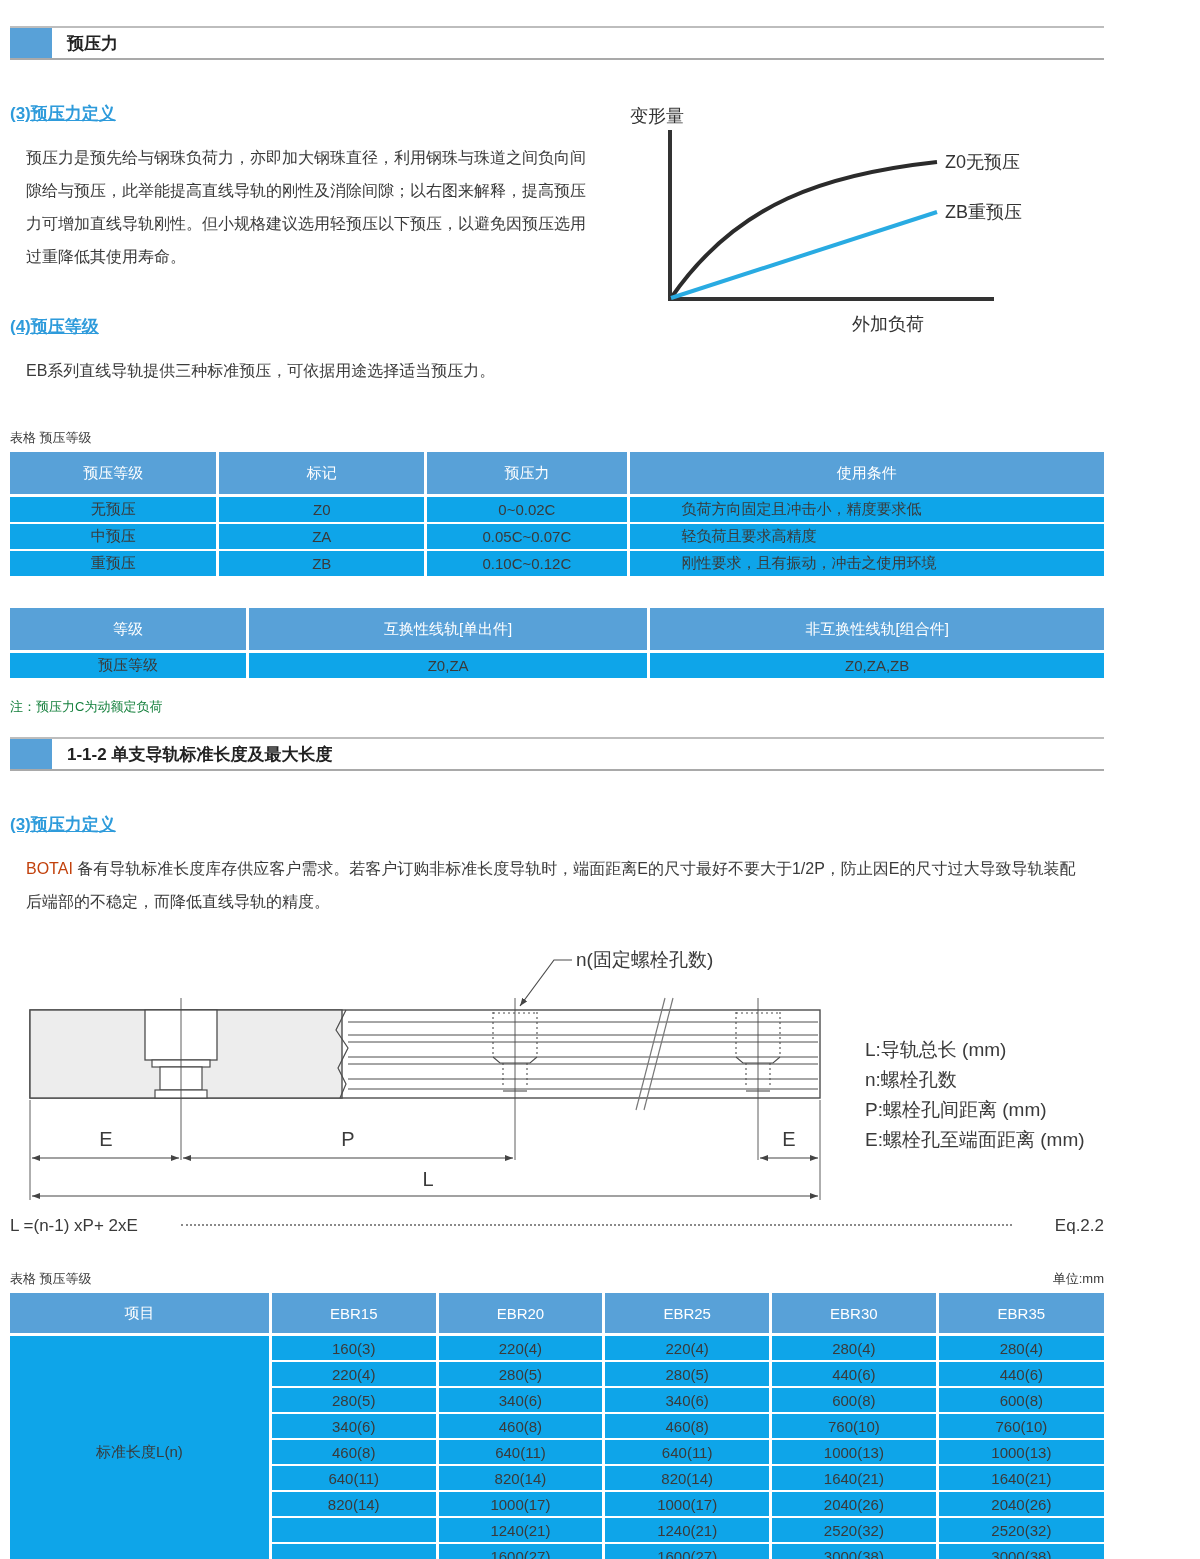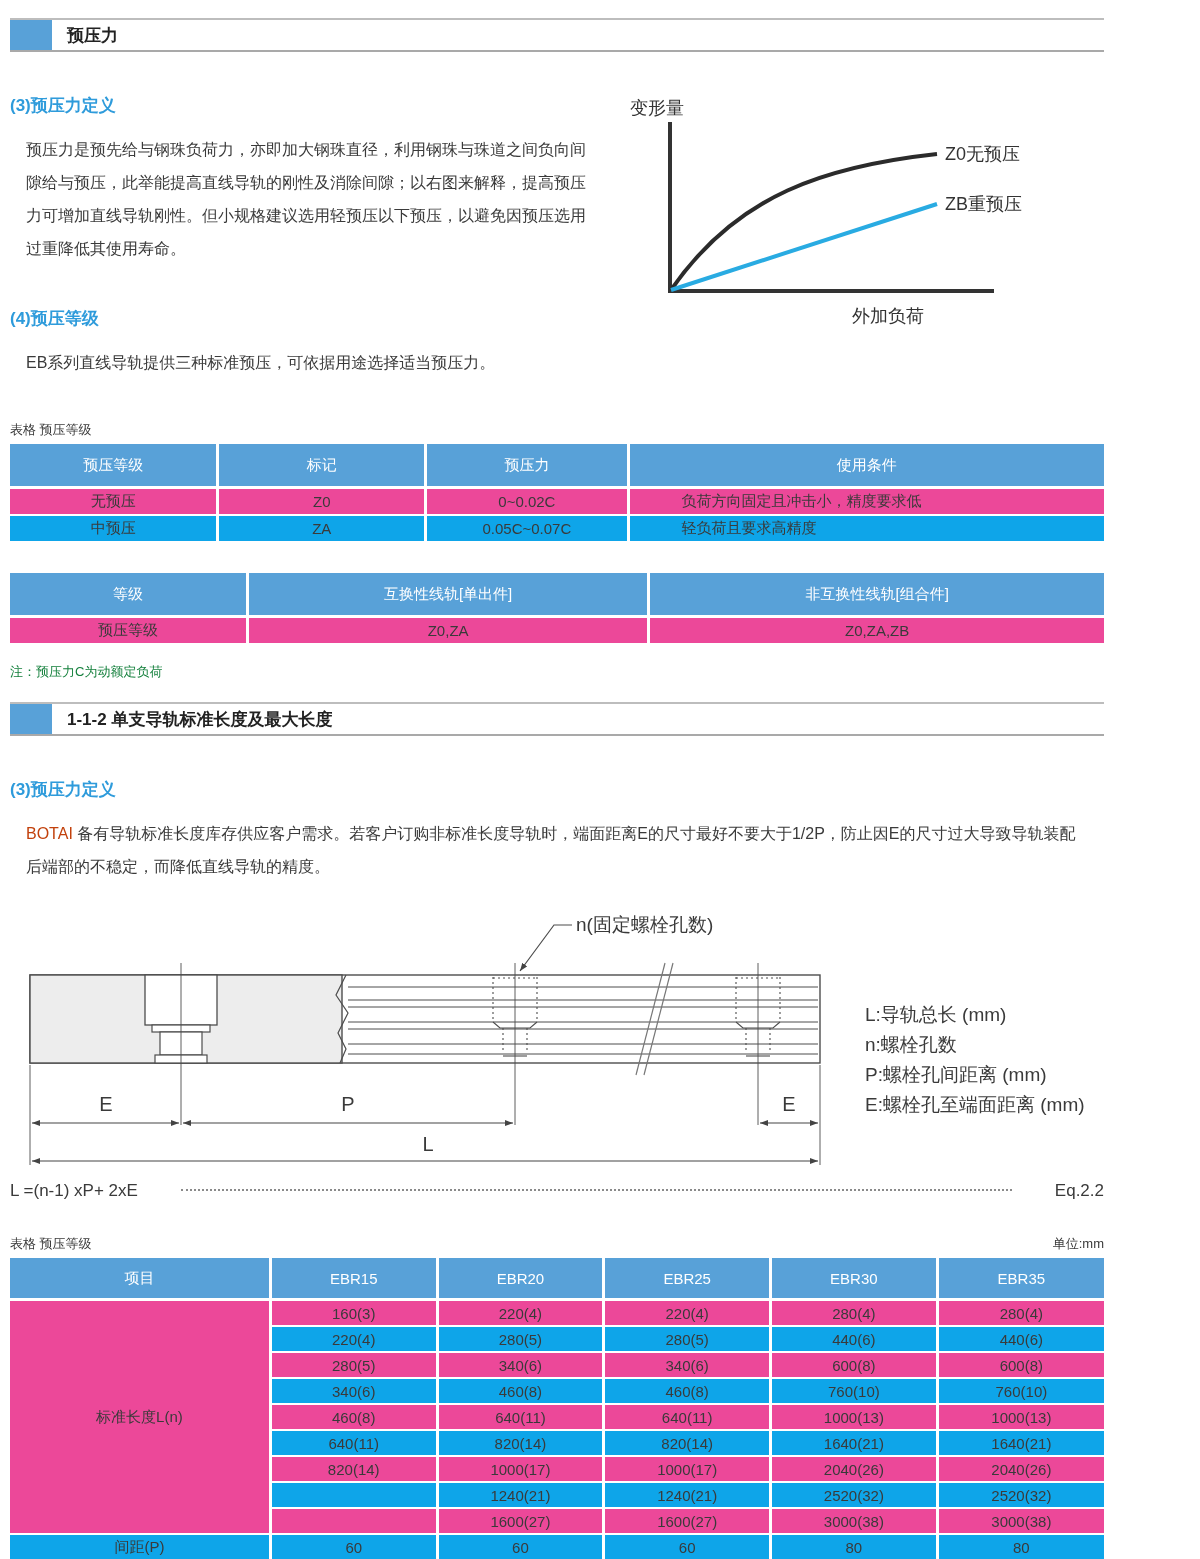--- a/index.html
+++ b/index.html
@@ -1,45 +1,45 @@
 <!DOCTYPE html>
 <html><head>
 <meta charset="utf-8">
 <style>
   html,body{margin:0;padding:0;background:#fff;}
   .page{
     width:1112px;height:1559px;overflow:hidden;box-sizing:border-box;
-    padding:18px 8px 0 10px;background:#fff;position:relative;
+    padding:26px 8px 0 10px;background:#fff;position:relative;
     font-family:"Liberation Sans","DejaVu Sans",sans-serif;color:#3a3a3a;
   }
   
   .section-bar{
     display:flex;align-items:stretch;
     border-top:2px solid #bdbdbd;border-bottom:2px solid #a9a9a9;
     height:30px;
   }
   .bar-chip{width:42px;background:#58A1D8;margin-right:15px;}
   .bar-title{font-size:17px;font-weight:bold;color:#222;align-self:center;}
   
   .top-area{display:flex;margin-top:42px;}
   .text-col{width:592px;flex:none;}
   .chart-col{flex:1;display:flex;justify-content:flex-end;align-items:flex-start;padding-right:4px;}
-  h3.blue{font-size:17px;font-weight:bold;color:#2E9BDB;margin:0 0 14px 0;}
+  h3.blue{font-size:17px;font-weight:bold;color:#2E9BDB;margin:0 0 14px 0;text-decoration:underline;}
   p.body{font-size:16px;line-height:33px;margin:16px;color:#3a3a3a;}
   .gap{height:26px;}
   
   .cap{font-size:13px;color:#3a3a3a;margin-top:26px;margin-bottom:5px;}
   .note{font-size:13px;color:#15803d;margin-top:16px;line-height:21px;}
   
   table{border-collapse:collapse;width:100%;table-layout:fixed;font-size:15px;color:#3a3a3a;}
   th{background:#58A1D8;color:#fff;font-weight:400;height:40px;
      border-right:3px solid #fff;border-bottom:3px solid #fff;font-size:15px;}
   td{height:25px;text-align:center;border-right:3px solid #fff;border-bottom:2px solid #fff;padding:0 4px;}
   th:last-child,td:last-child{border-right:none;margin-top:34px;}
-  tr.r-light td{background:#ec4899;}
+  tr.r-light td{background:#0ea5e9;}
   tr.r-dark td{background:#0ea5e9;}
   td.cond{text-align:left;padding-left:52px;}
   td.span-cell{background:#efefef;vertical-align:middle;}
   .t2-wrap{margin-top:30px;}
   
   .formula-row{display:flex;align-items:baseline;margin-top:2px;font-size:17px;color:#3a3a3a;gap:31px;}
   .formula-dots{flex:1;border-bottom:2px dotted #8a8a8a;margin:0 12px;transform:translateY(-5px);}
   
   .cap-row{display:flex;justify-content:space-between;font-size:13px;color:#3a3a3a;margin-top:34px;margin-bottom:5px;}
   .t3 th{height:38px;}
@@ -102,20 +102,26 @@
         <td>无预压</td>
         <td>Z0</td>
         <td>0~0.02C</td>
         <td class="cond">负荷方向固定且冲击小，精度要求低</td>
       </tr>
       <tr class="r-dark">
         <td>中预压</td>
         <td>ZA</td>
         <td>0.05C~0.07C</td>
         <td class="cond">轻负荷且要求高精度</td>
+      </tr>
+      <tr class="r-light">
+        <td>重预压</td>
+        <td>ZB</td>
+        <td>0.10C~0.12C</td>
+        <td class="cond">刚性要求，且有振动，冲击之使用环境</td>
       </tr>
     </tbody>
   </table>
 
   
   <div class="t2-wrap">
     <table class="t2">
       <colgroup>
           <col style="width:21.7%">
           <col style="width:36.7%">

